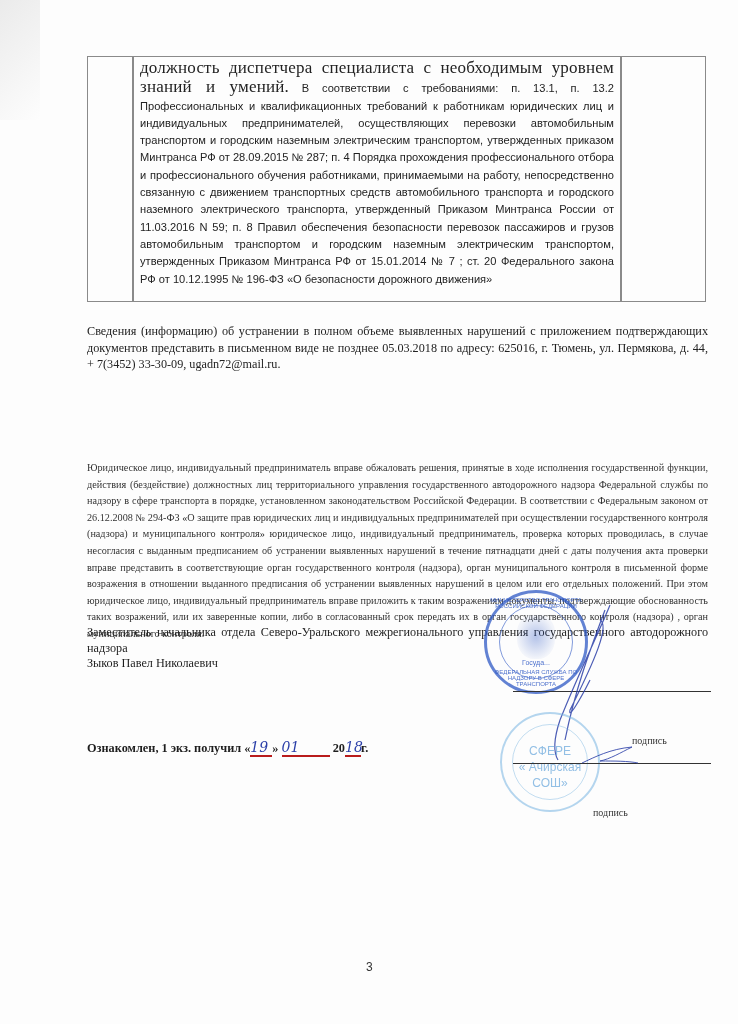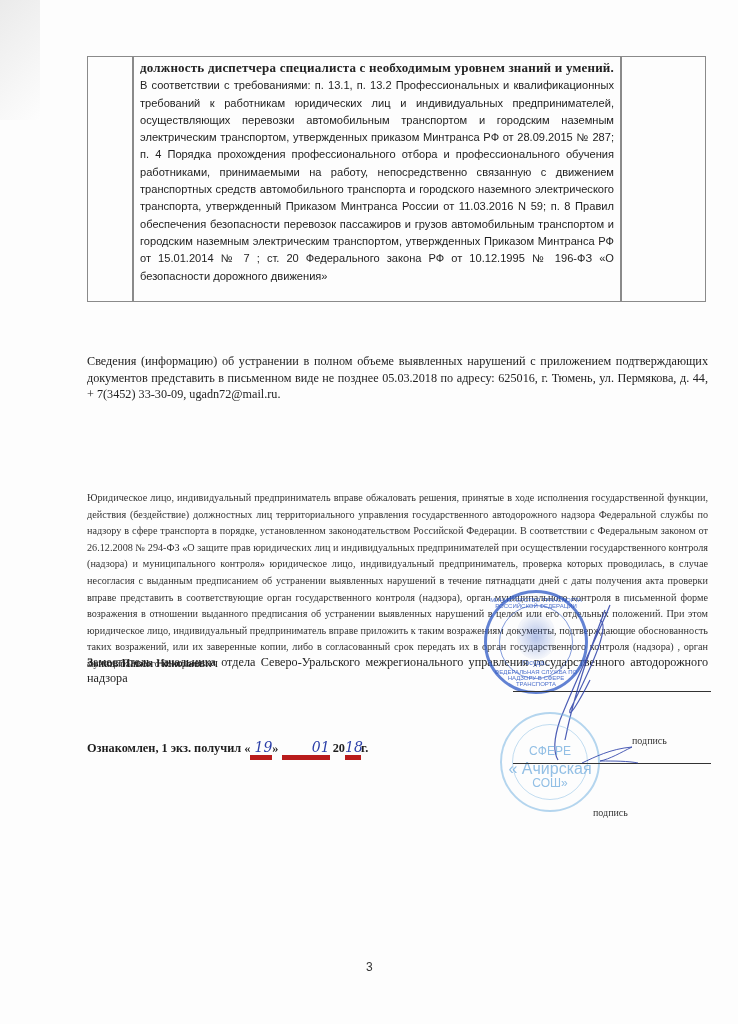--- a/index.html
+++ b/index.html
@@ -18,35 +18,35 @@
          border-top: 1.5px solid #8a8a8a; border-bottom: 1.5px solid #8a8a8a;
          border-left: 1.5px solid #8a8a8a; border-right: 1.5px solid #8a8a8a; box-sizing: border-box; }
   .tbl .vline { position: absolute; top: 0; bottom: 0; width: 1.5px; background: #8a8a8a; }
   .tbl .v1 { left: 44px; }
   .tbl .v2 { left: 532px; }
   .cell-text {
     position: absolute; left: 52px; top: 2px; width: 474px;
     font-family: "Liberation Sans", sans-serif; font-size: 11.1px; line-height: 17.3px;
     text-align: justify; color: #222;
   }
-  .cell-text b { font-family: "Liberation Serif", serif; font-weight: bold; font-size: 13px; letter-spacing: 0.2px; }
+  .cell-text b { font-family: "Liberation Serif", serif; font-weight: normal; font-size: 17px; letter-spacing: 0.2px; }
 
   .serif { font-family: "Liberation Serif", serif; }
-  .para { position: absolute; left: 87px; width: 621px; text-align: justify; color: #222; margin-top: 30px; }
+  .para { position: absolute; left: 87px; width: 621px; text-align: justify; color: #222; }
   .p-info { top: 323px; font-size: 12.2px; line-height: 16.5px; }
   .p-warn { top: 386px; font-size: 12.4px; line-height: 17px; font-weight: bold; }
   .p-legal { top: 460px; font-size: 10.2px; line-height: 16.6px; color: #333; }
   .p-deputy { top: 624px; font-size: 12.2px; line-height: 16.2px; }
   .p-name { top: 656px; font-size: 12.2px; left: 87px; position: absolute; }
   .p-ack { top: 711px; font-size: 12.3px; font-weight: bold; left: 87px; position: absolute; }
   .p-director { top: 745px; font-size: 12.2px; left: 87px; position: absolute; }
   .p-sent { top: 813px; font-size: 12.3px; font-weight: bold; left: 87px; position: absolute; width: 625px; }
 
   .hand { font-family: "DejaVu Serif", serif; font-style: italic; color: #2b3fa8; font-weight: normal; font-size: 14px; }
-  .under { border-bottom: 5px solid #b91c1c; display: inline-block; text-align: right; }
+  .under { border-bottom: 2px solid #b91c1c; display: inline-block; text-align: left; }
 
   .sig-line { position: absolute; height: 1px; background: #333; }
   .sig-label { position: absolute; font-family: "Liberation Serif", serif; font-size: 10px; color: #333; margin-top: 43px; }
 
   .blank { display: inline-block; border-bottom: 1px solid #222; height: 11px; vertical-align: baseline; }
 
   .page-num { position: absolute; left: 366px; top: 960px; font-family: "Liberation Sans", sans-serif; font-size: 12px; color: #333; }
 
   
   .stamp1 { position: absolute; left: 484px; top: 590px; width: 104px; height: 104px; border-radius: 50%;
@@ -97,21 +97,21 @@
 
   <div class="serif p-ack">
     <span>Ознакомлен, 1 экз. получил «</span><span class="under hand" style="width:22px;">19</span><span>»</span>
     <span class="under hand" style="width:48px;">01</span>
     <span>20</span><span class="under hand" style="width:16px;margin-top:28px;">18</span><span>г.</span>
   </div>
 
   <div class="stamp2">
     <div class="inner"></div>
     <div class="txt" style="top:30px; font-size:12px;">СФЕРЕ</div>
-    <div class="txt" style="top:46px; font-size:16px;">« Ачирская</div>
+    <div class="txt" style="top:46px; font-size:12px;">« Ачирская</div>
     <div class="txt" style="top:62px; font-size:12px;">СОШ»</div>
   </div>
 
   <div class="sig-line" style="left:513px; top:763px; width:198px;"></div>
   <div class="sig-label" style="left:593px; top:764px;">подпись</div>
   <svg class="signature" style="left:580px; top:745px;" width="60" height="22" viewBox="0 0 60 22">
     <path d="M2 18 C 15 12, 30 4, 52 2 C 40 8, 30 14, 20 16 C 35 16, 48 16, 58 18" stroke="#2b3fa8" stroke-width="1" fill="none" opacity="0.85"></path>
   </svg>
 
 

